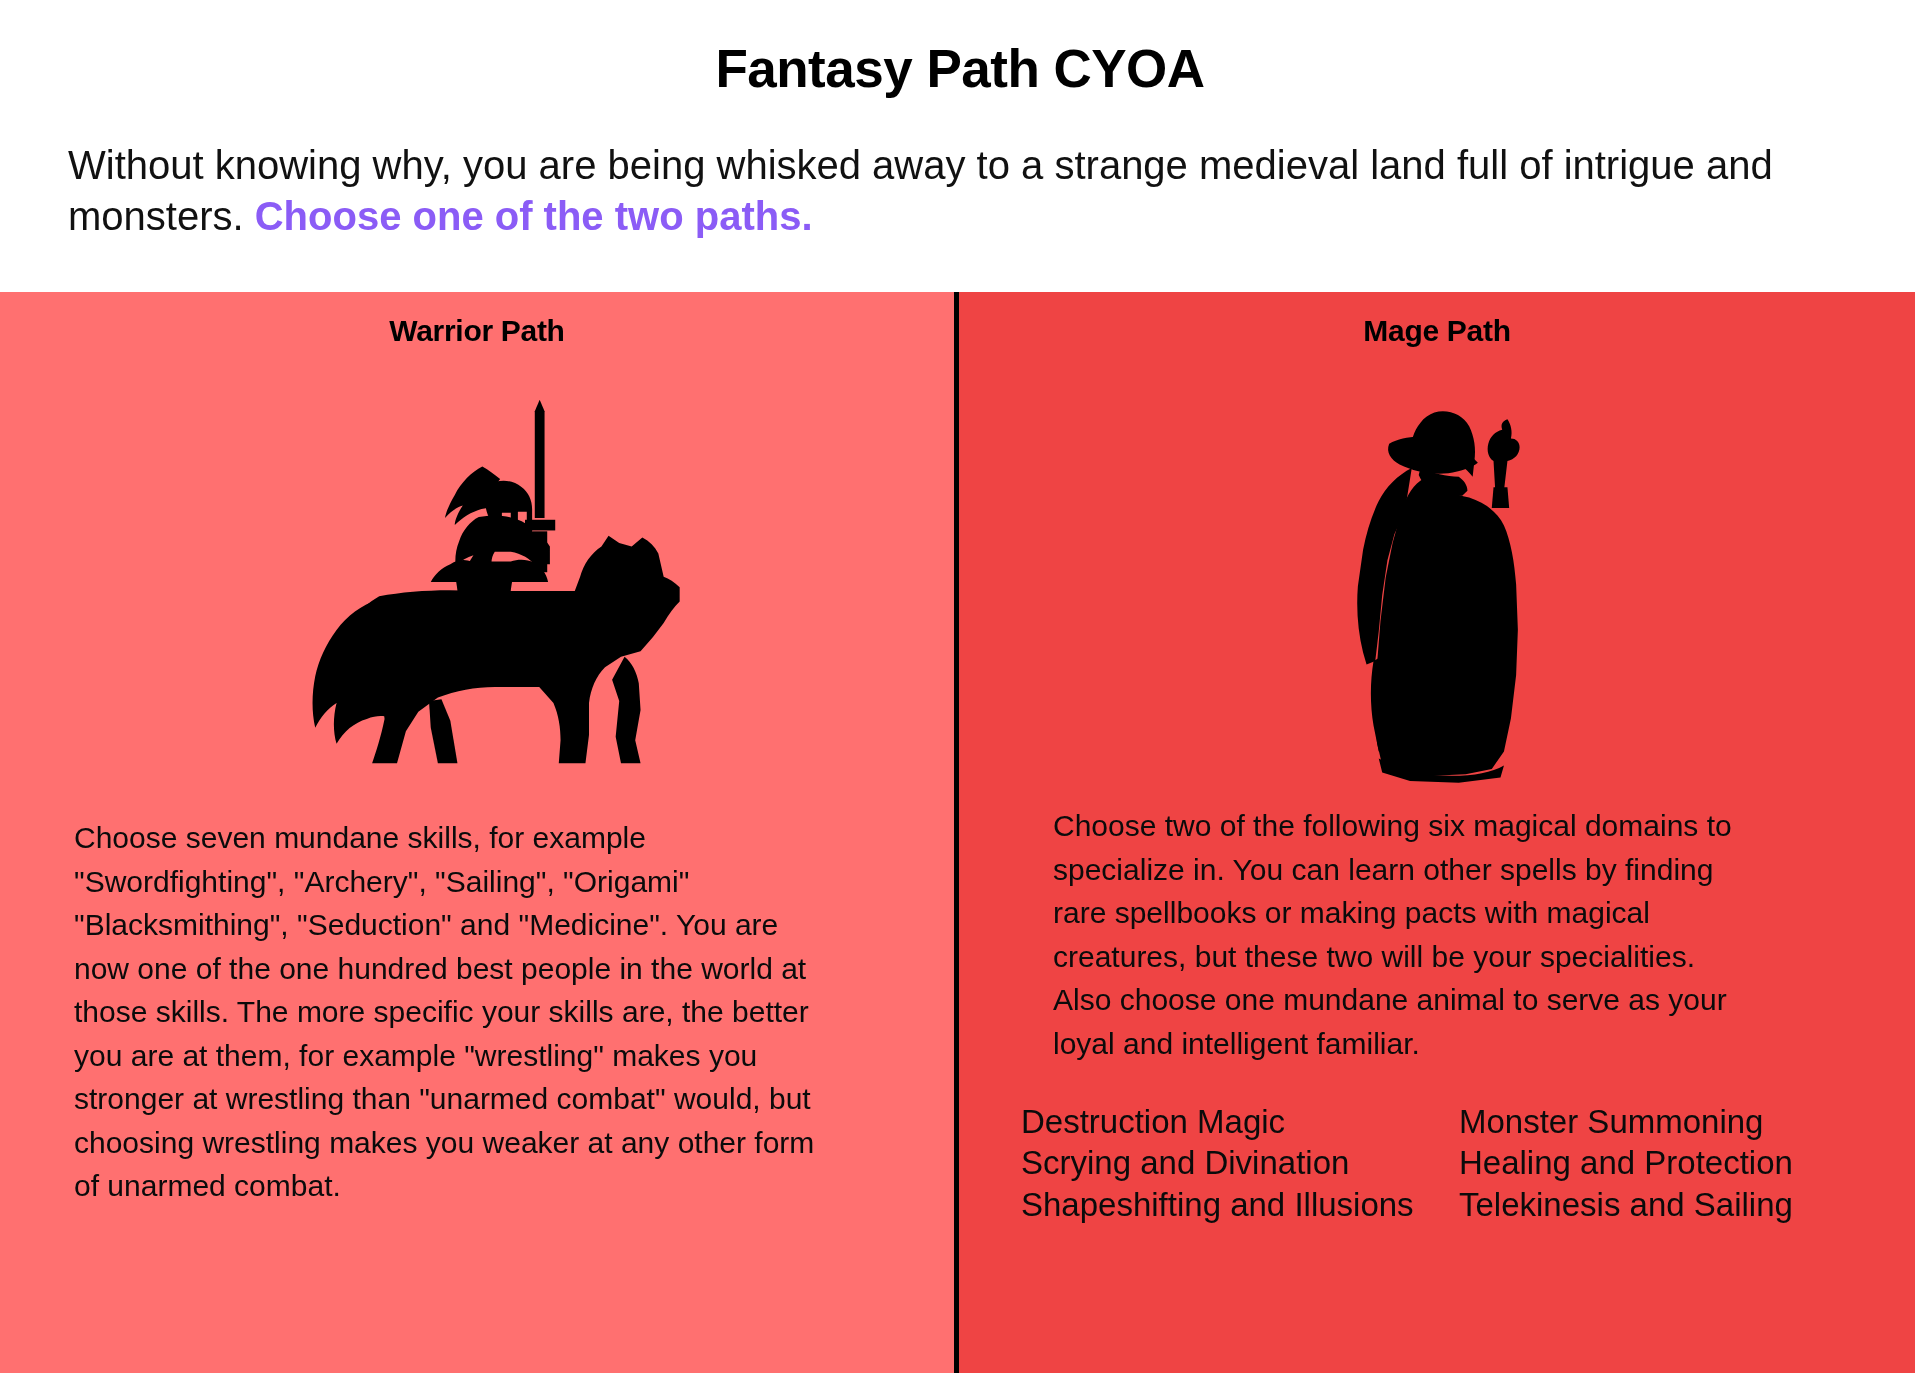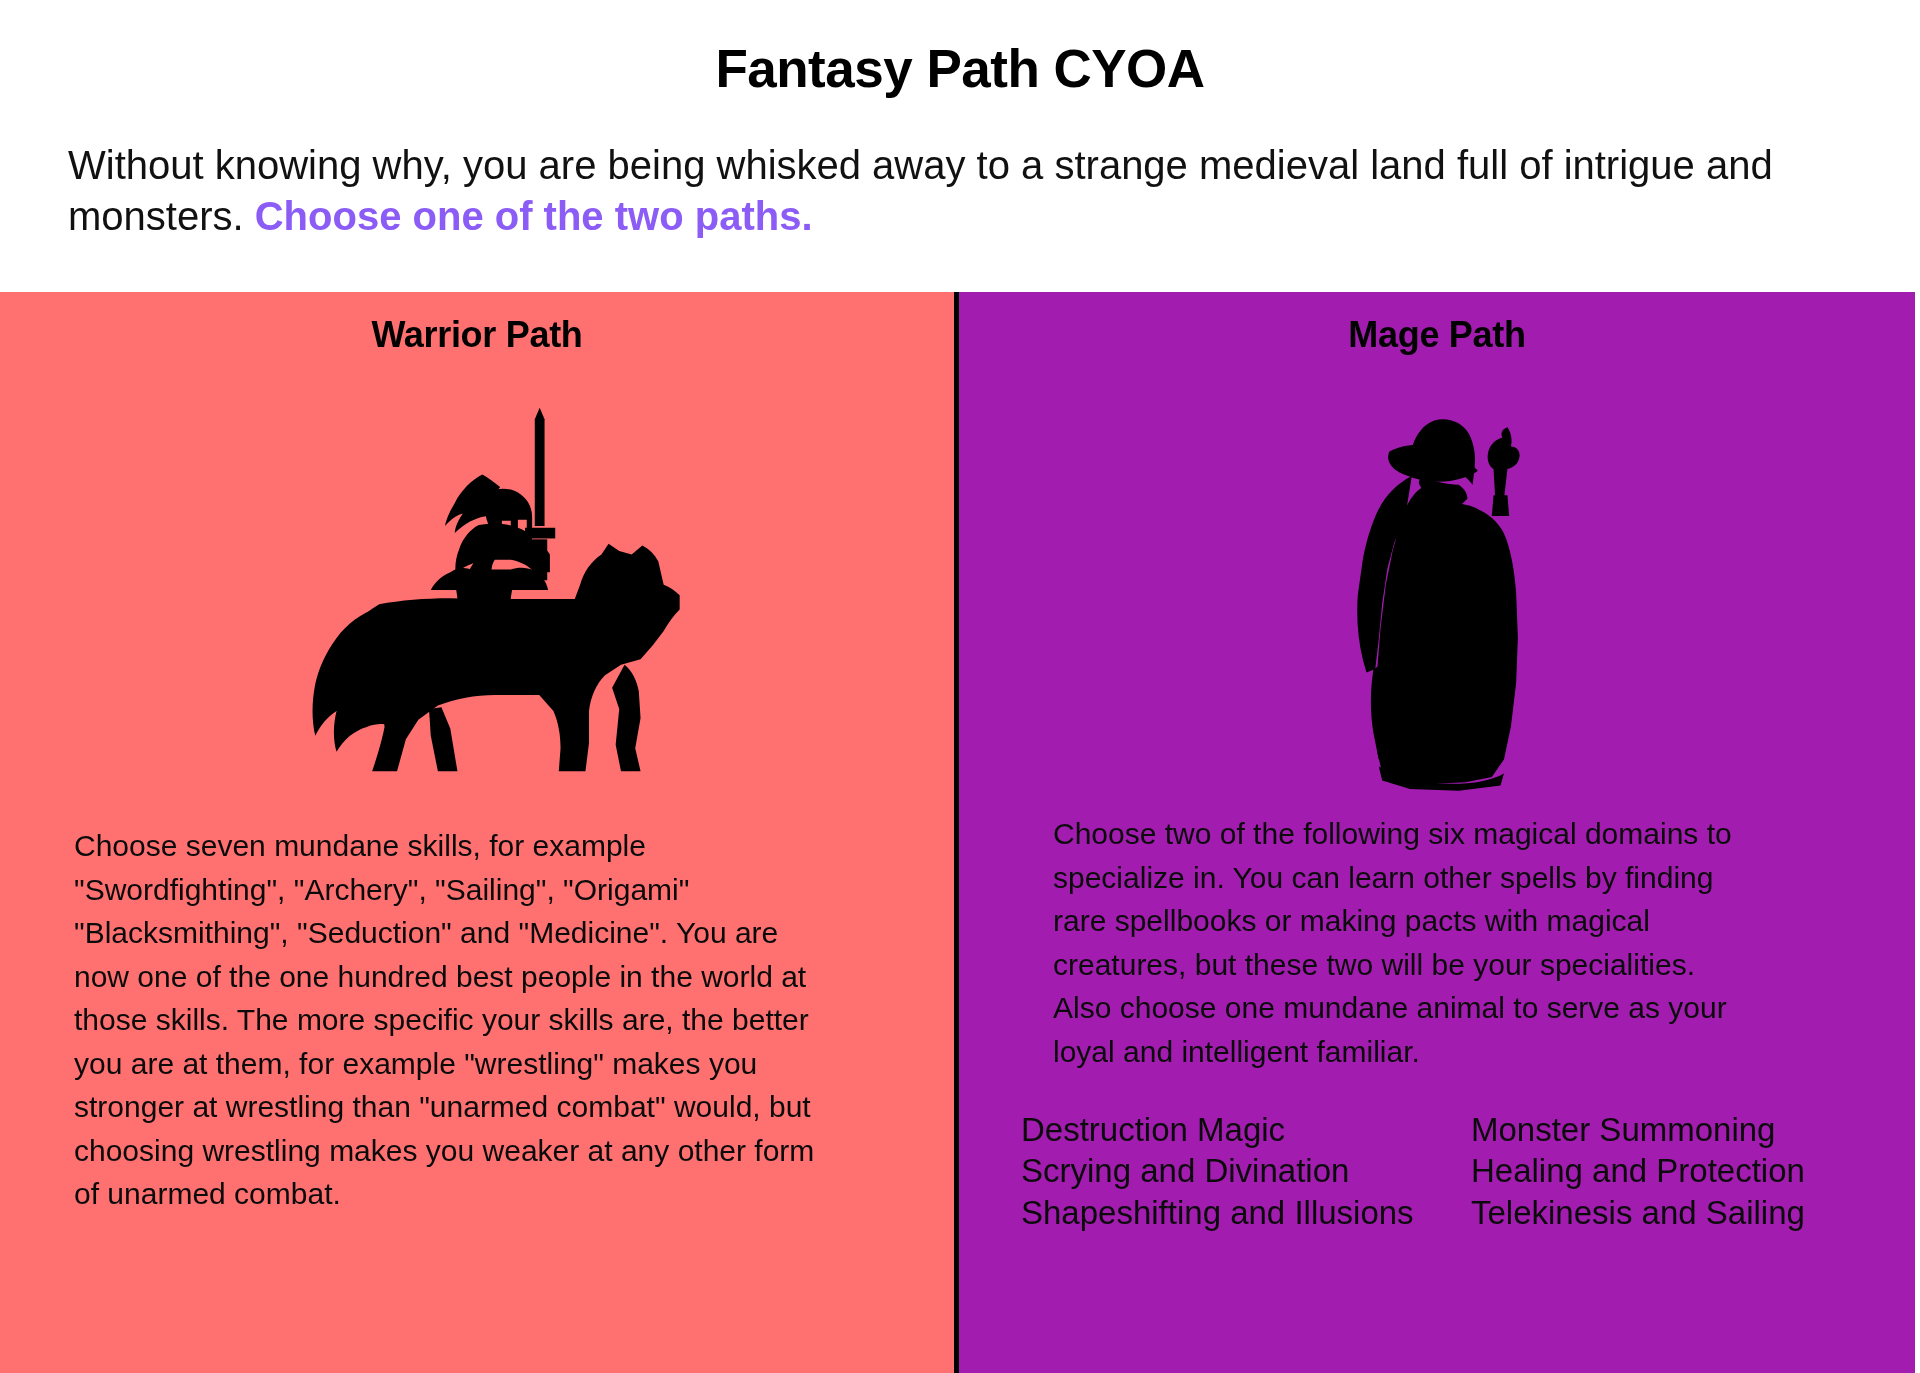--- a/index.html
+++ b/index.html
@@ -69,25 +69,25 @@
     height: 100%;
     overflow: hidden;
   }
   .panel-left {
     width: 959px;
     background: #ff7070;
     border-right: 5px solid #000000;
   }
   .panel-right {
     width: 956px;
-    background: #a21caf;
+    background: #ef4444;
   }
   .panel-title {
     text-align: center;
-    font-size: 36px;
+    font-size: 30px;
     font-weight: bold;
     color: #000000;
     margin: 0;
     padding-top: 22px;
     letter-spacing: -0.3px;
   }
 
   .art-wrap {
     display: flex;
     align-items: flex-end;
@@ -110,21 +110,21 @@
   }
   .right-body {
     padding: 14px 0 0 94px;
     width: 800px;
     box-sizing: border-box;
   }
 
   .domains {
     display: flex;
     padding: 36px 4px 0 62px;
-    gap: 12px;
+    gap: 0px;
   }
   .domain-col {
     font-size: 33px;
     line-height: 1.25;
     color: #0b0b0b;
   }
   .domain-col-left { width: 438px; }
   .domain-col-right { width: 420px; }
   .domain-item { white-space: nowrap; }
 </style>

